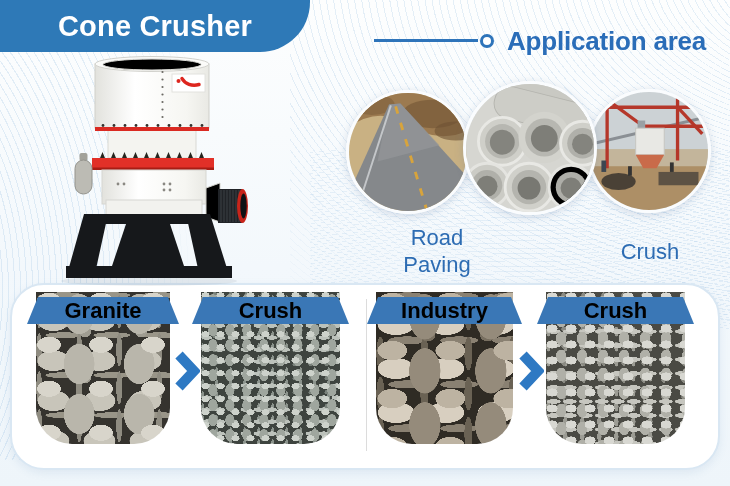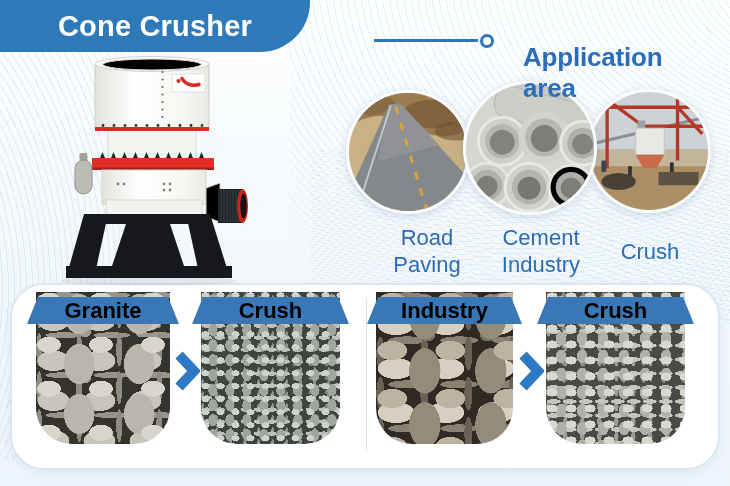--- a/index.html
+++ b/index.html
@@ -33,34 +33,34 @@
   .banner{
     position:absolute;left:0;top:0;width:310px;height:52px;
     background:#2e79b7;border-bottom-right-radius:50px;
     display:flex;align-items:center;justify-content:center;z-index:6;
   }
   .banner span{color:#ffffff;font-weight:bold;font-size:29px;letter-spacing:.2px;}
   
   .app-line{position:absolute;left:374px;top:39px;width:104px;height:3px;background:#2e74ba;z-index:6;}
   .app-ring{position:absolute;left:480px;top:33.5px;width:8px;height:8px;border:3.5px solid #2e74ba;
     border-radius:50%;background:#fff;z-index:6;}
-  .app-title{position:absolute;left:507px;top:26px;margin:16px;color:#2a6db8;
+  .app-title{position:absolute;left:507px;top:26px;margin:0;color:#2a6db8;
     font-size:26px;font-weight:bold;letter-spacing:-.2px;z-index:6;}
   
   .machine{position:absolute;left:48px;top:50px;width:212px;height:238px;z-index:5;}
   
   .circle{position:absolute;border-radius:50%;overflow:hidden;border:3px solid #fafcfe;
     box-shadow:0 2px 8px rgba(90,120,160,.25);box-sizing:border-box;}
   .circle svg{display:block;width:100%;height:100%;}
   .c-road{left:346px;top:90px;width:124px;height:124px;z-index:2;}
   .c-cement{left:463px;top:81px;width:134px;height:134px;z-index:4;}
   .c-mine{left:587px;top:89px;width:124px;height:124px;z-index:3;}
   .app-label{position:absolute;color:#2d6cb3;font-size:22px;line-height:27px;
     text-align:center;z-index:5;}
-  .l-road{left:377px;top:224px;width:100px;}
+  .l-road{left:387px;top:224px;width:100px;}
   .l-cement{left:486px;top:224px;width:110px;}
   .l-mine{left:608px;top:238px;width:84px;}
   
   .card{position:absolute;left:10px;top:283px;width:710px;height:187px;background:#ffffff;
     border:2px solid #d9e7f3;border-radius:34px;box-sizing:border-box;
     box-shadow:0 3px 8px rgba(100,140,180,.12);z-index:1;}
   .divider{position:absolute;left:366px;top:299px;width:1px;height:152px;background:#dcdcdc;z-index:2;}
   .tile{position:absolute;top:292px;height:152px;z-index:2;
     border-bottom-left-radius:36px;border-bottom-right-radius:36px;}
   .t1{left:36px;width:134px;
@@ -276,21 +276,20 @@
       <polygon points="48,66 78,66 70,80 56,80" fill="#c96b4a"></polygon>
       <ellipse cx="30" cy="94" rx="18" ry="9" fill="#4a4136"></ellipse>
       <rect x="72" y="84" width="42" height="14" fill="#5d5244"></rect>
       <rect x="40" y="78" width="4" height="10" fill="#333333"></rect>
       <rect x="84" y="74" width="4" height="10" fill="#333333"></rect>
       <rect x="12" y="72" width="5" height="12" fill="#3d4752"></rect>
     </svg>
   </div>
 
   <div class="app-label l-road">Road Paving</div>
-  <div class="app-label l-cement">Cement Industry</div>
   <div class="app-label l-mine">Crush</div>
 
   <div class="card"></div>
   <div class="divider"></div>
 
   <div class="tile t1"></div>
   <div class="tile t2"></div>
   <div class="tile t3"></div>
   <div class="tile t4"></div>
 

